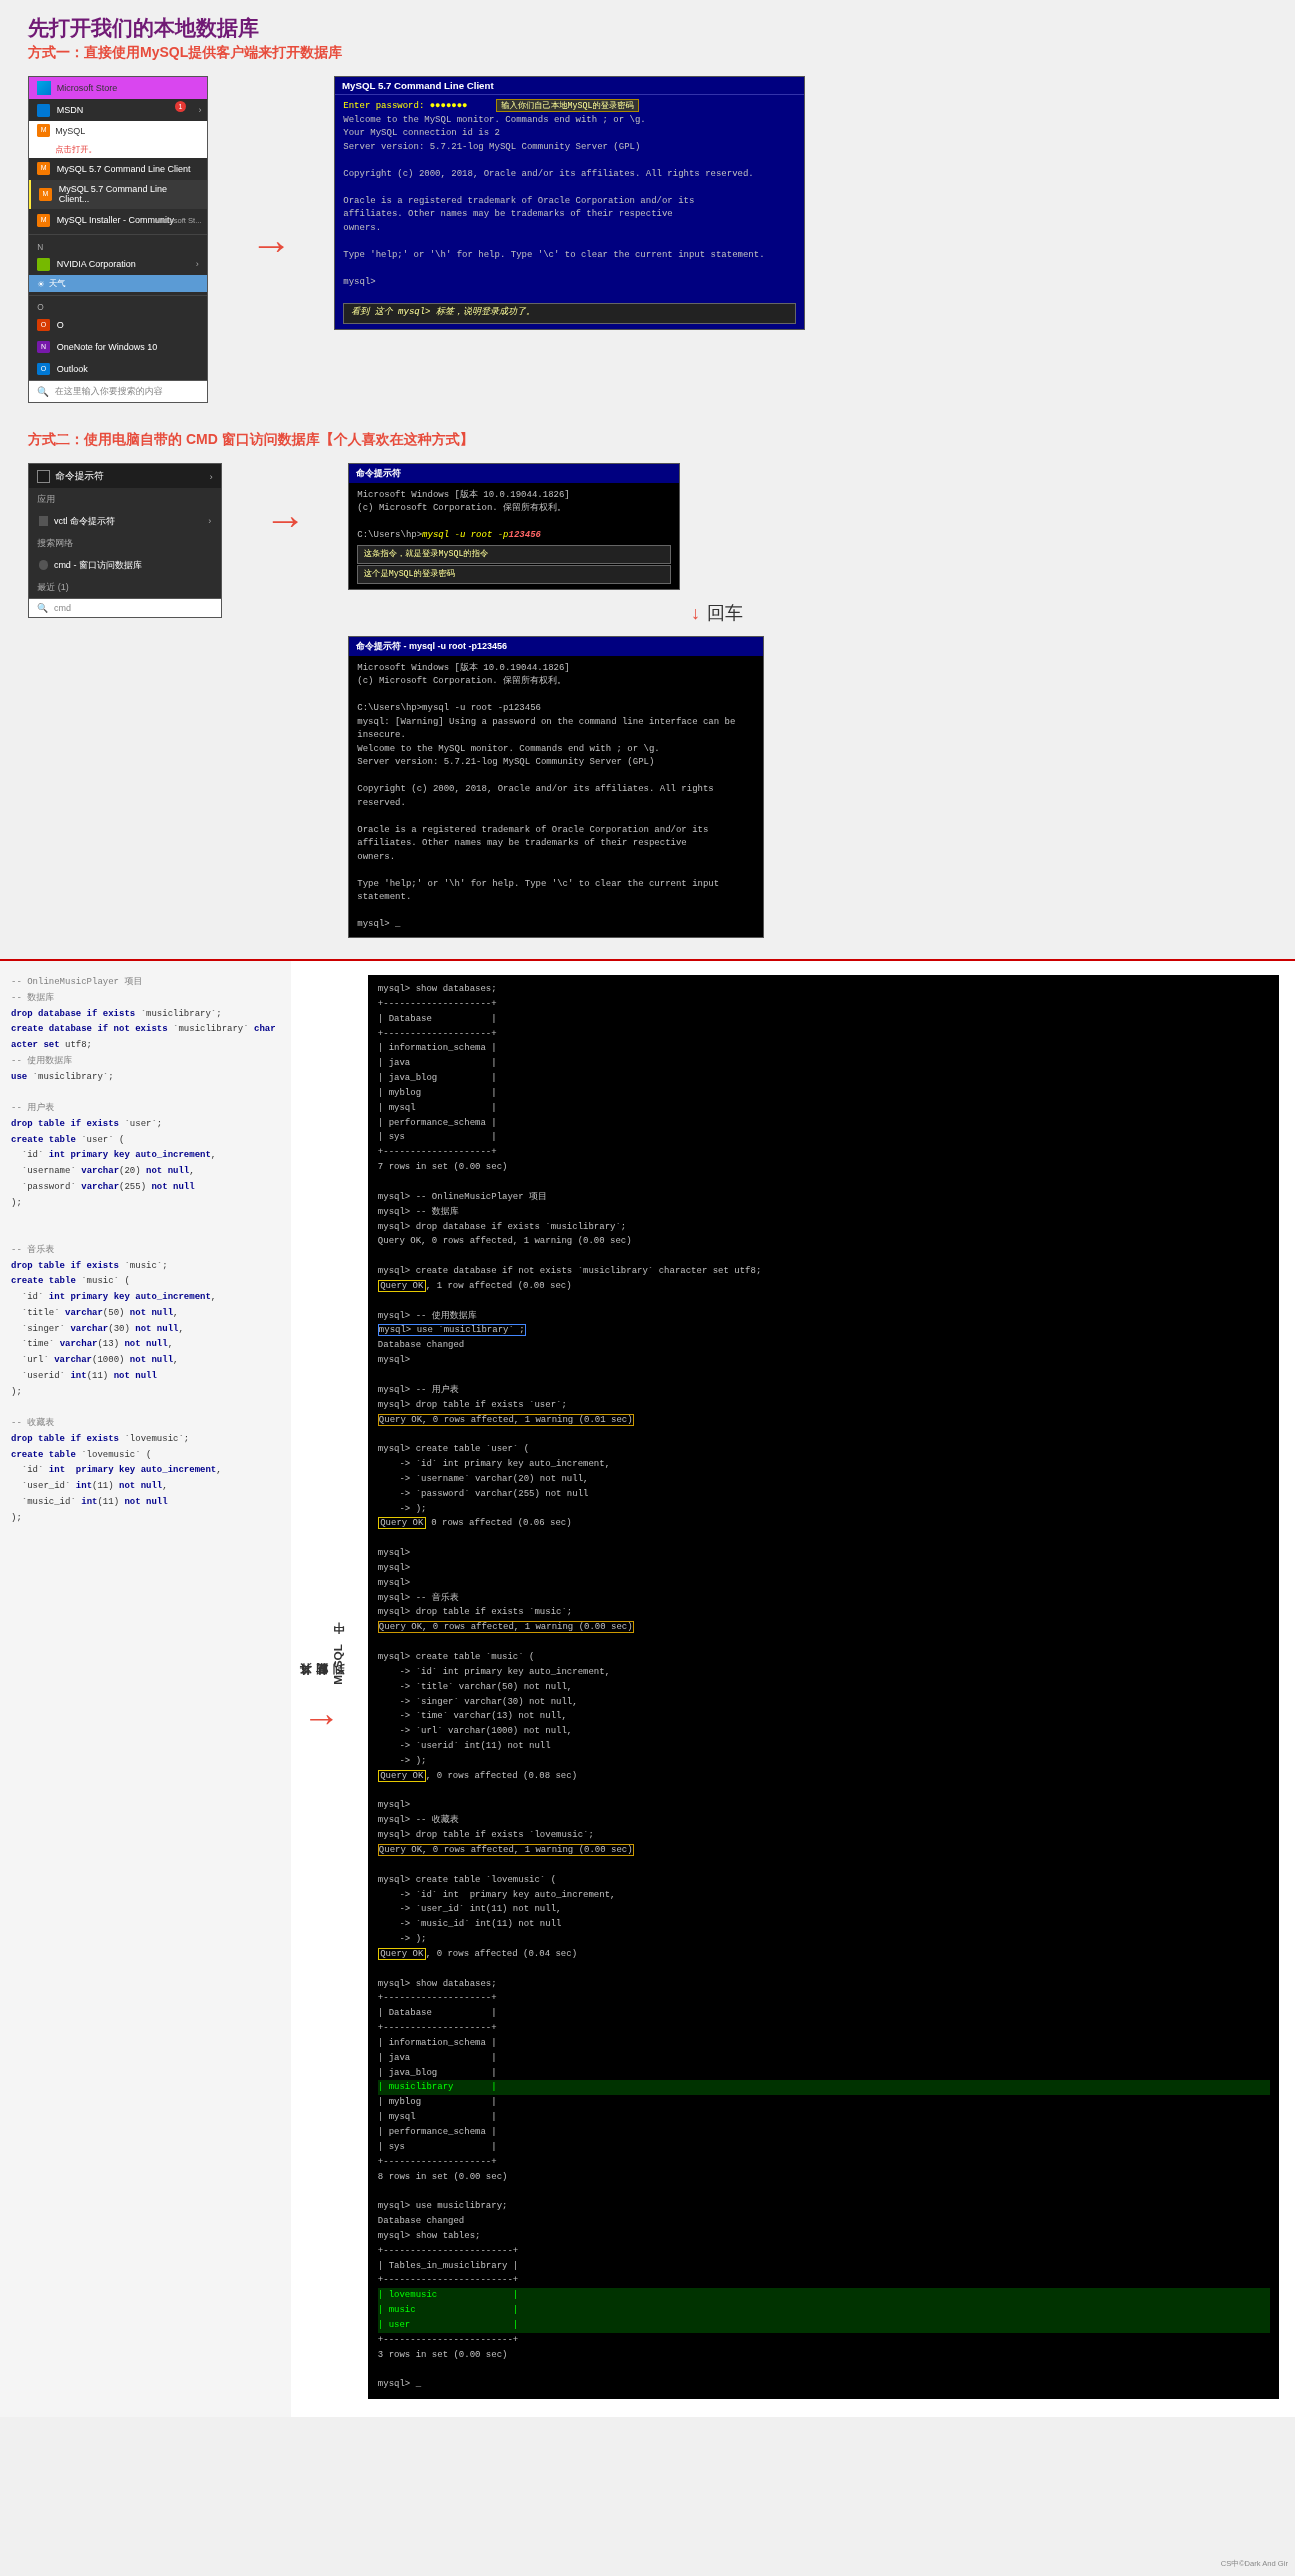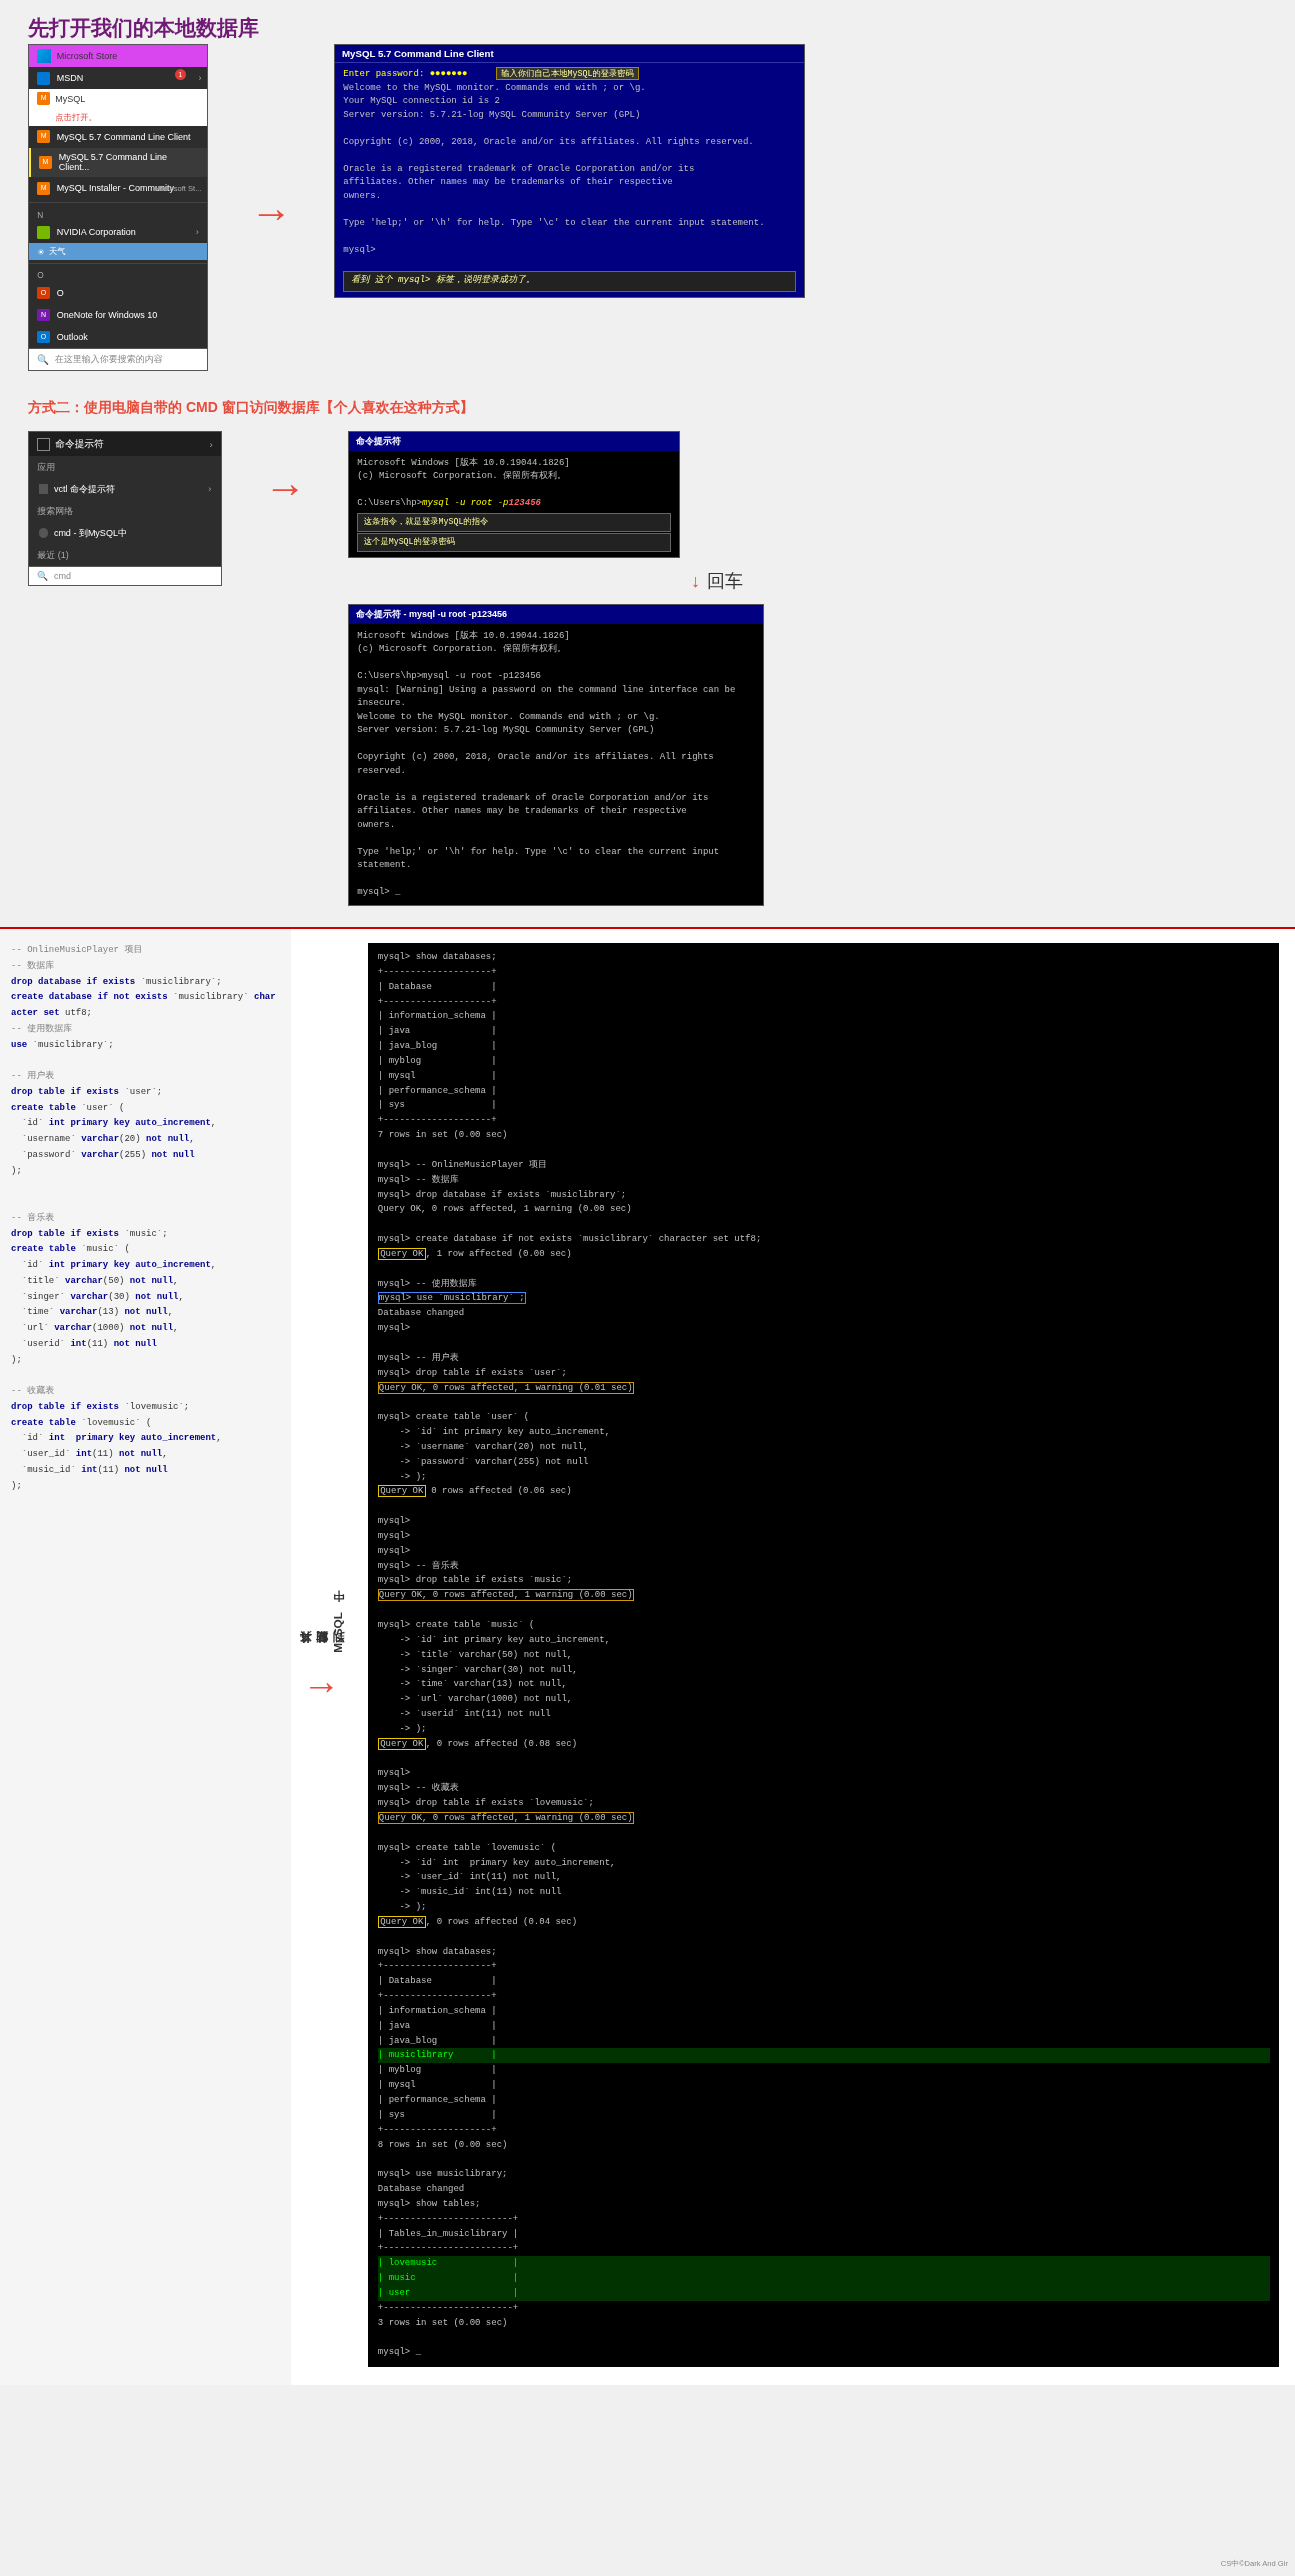--- a/index.html
+++ b/index.html
@@ -325,20 +325,21 @@
       word-break: break-all;
     }
   </style>
 </head>
 <body>
 
 <div class="page-wrapper">
 
   <div class="top-section">
     <div class="section-title">先打开我们的本地数据库</div>
+    <div class="section-subtitle">方式一：直接使用MySQL提供客户端来打开数据库</div>
 
     <div class="method-one-row">
 
       <div class="start-menu">
         <div class="start-menu-store">
           <span class="store-icon"></span>
           <span>Microsoft Store</span>
         </div>
 
         <div class="start-menu-item">
@@ -448,21 +449,21 @@
         </div>
         <div class="cmd-section-header">应用</div>
         <div class="cmd-item">
           <span style="width:9.7px;height:9.7px;background:#555;display:inline-block;"></span>
           <span>vctl 命令提示符</span>
           <span style="margin-left:auto;color:#aaa;">›</span>
         </div>
         <div class="cmd-section-header">搜索网络</div>
         <div class="cmd-item">
           <span style="width:9.7px;height:9.7px;background:#555;border-radius:50%;display:inline-block;"></span>
-          <span>cmd - 到MySQL中</span>
+          <span>cmd - 窗口访问数据库</span>
         </div>
         <div class="cmd-section-header">最近 (1)</div>
         <div class="cmd-search-input">
           <span>🔍</span>
           <span>cmd</span>
         </div>
       </div>
 
       <div style="font-size:42px;color:#e74c3c;align-self:flex-start;margin-top:28px;display:flex;align-items:center;">→</div>
 

